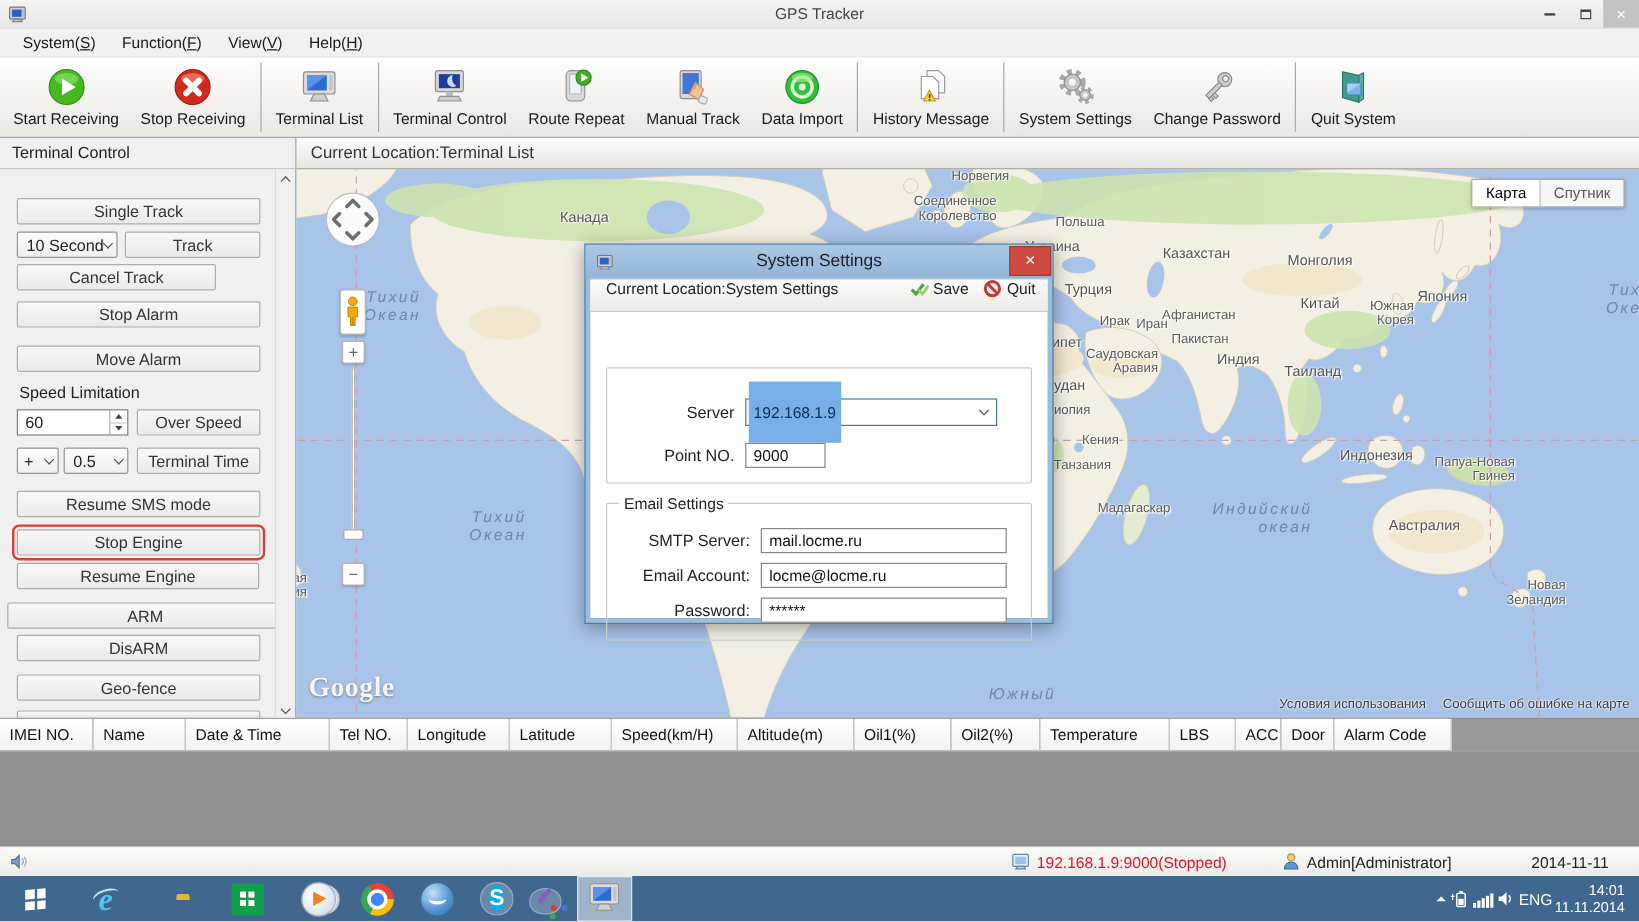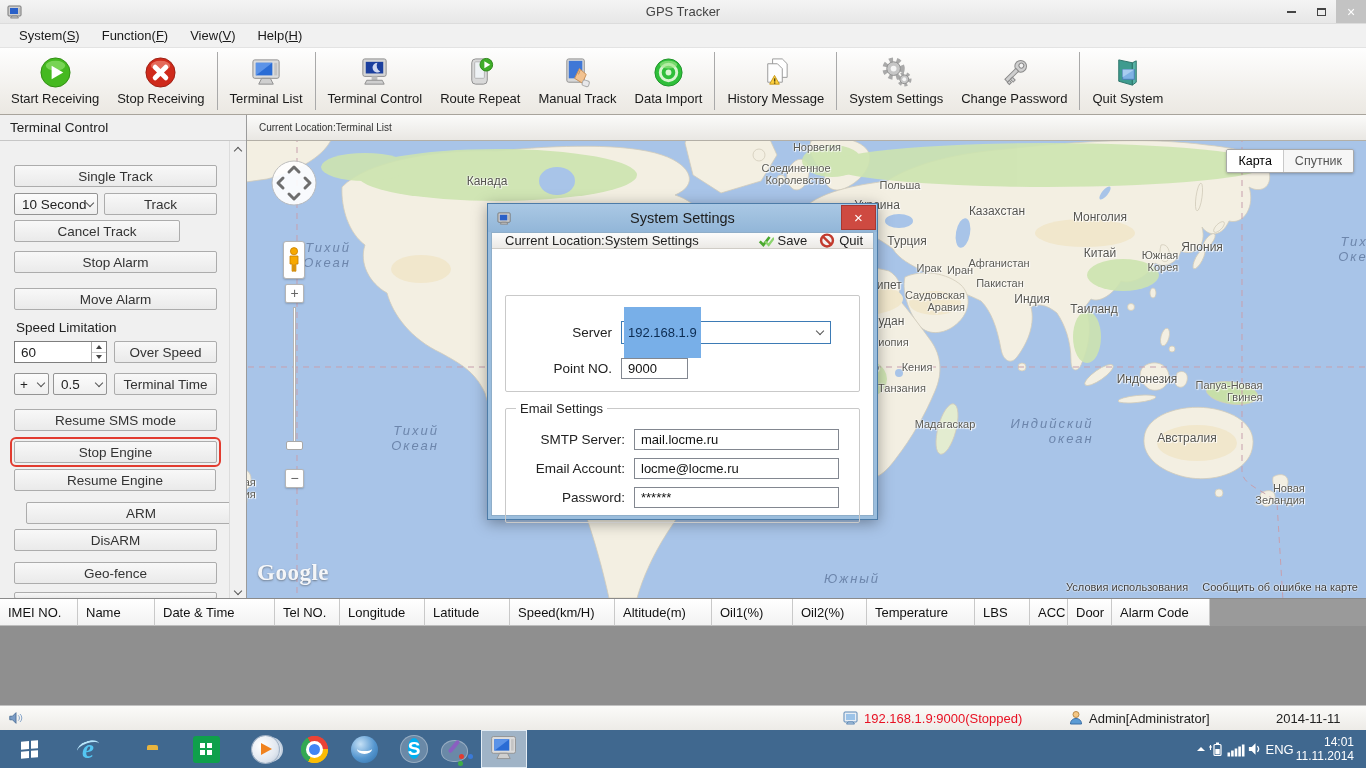--- a/index.html
+++ b/index.html
@@ -46,21 +46,21 @@
   .spin-val{flex:1;padding:3px 0 0 6px}
   .spin-btns{width:15px;border-left:1px solid #aaa;display:flex;flex-direction:column}
   .spin-btns i{flex:1;display:flex;align-items:center;justify-content:center}
   .spin-btns i:first-child{border-bottom:1px solid #ccc}
   .tri-up{width:0;height:0;border-left:3.5px solid transparent;border-right:3.5px solid transparent;border-bottom:4.5px solid #444}
   .tri-dn{width:0;height:0;border-left:3.5px solid transparent;border-right:3.5px solid transparent;border-top:4.5px solid #444}
   .vscroll{position:absolute;top:0;right:0;bottom:0;width:17px;background:#f0f0f0;border-left:1px solid #dcdcdc;display:flex;flex-direction:column;justify-content:space-between;align-items:center;padding:4px 0}
 
   
   .map-wrap{flex:1;display:flex;flex-direction:column;min-width:0}
-  .locbar{height:26px;line-height:25px;background:linear-gradient(#fbfbfa,#e9e7e3);border-bottom:1px solid #b3afa6;padding-left:12px;font-size:10px;color:#333}
+  .locbar{height:26px;line-height:25px;background:linear-gradient(#fbfbfa,#e9e7e3);border-bottom:1px solid #b3afa6;padding-left:12px;font-size:14px;color:#333}
   .map-canvas{position:relative;flex:1;background:#a8c4e8;overflow:hidden}
   .map-canvas > svg.world{position:absolute;left:0;top:0}
   .maplabel{position:absolute;transform:translate(-50%,-50%);white-space:pre-line;text-align:right;pointer-events:none}
   .ml-country{font-size:12px;color:#55544e;text-shadow:0 0 2px #fff,0 0 2px #fff,1px 1px 1px #fff}
   .ml-country-sm{font-size:11px;color:#5a5952;text-shadow:0 0 2px #fff,0 0 2px #fff,1px 1px 1px #fff}
   .ml-ocean{font-size:13px;font-style:italic;color:#6d86ac;letter-spacing:2px}
   .map-typectl{position:absolute;top:8px;right:12px;display:flex;border:1px solid #a9a9a9;border-radius:2px;overflow:hidden;box-shadow:0 1px 3px rgba(0,0,0,.25);font-size:12.5px;z-index:3}
   .map-typebtn{padding:4px 11px;background:#fff;color:#000}
   .map-typebtn.alt{background:#f6f6f6;color:#565656;border-left:1px solid #c9c9c9}
   .pan-ctl{position:absolute;left:23px;top:18px;width:48px;height:48px;z-index:3}
@@ -71,21 +71,21 @@
   .google-logo{position:absolute;left:10px;bottom:12px;font-family:"Liberation Serif",serif;font-size:23px;font-weight:bold;color:rgba(255,255,255,.92);text-shadow:0 1px 2px rgba(60,60,60,.55);letter-spacing:.5px;z-index:3}
   .map-attrib{position:absolute;right:8px;bottom:5px;font-size:11px;color:#3c3c3c;text-shadow:0 0 2px #fff,0 0 2px #fff;display:flex;gap:14px;z-index:3}
 
   
   .dialog{position:absolute;left:487px;top:203px;width:391px;height:317px;border:1px solid #4d7ca8;background:#9abddd;box-shadow:0 3px 14px rgba(0,0,0,.35);z-index:10}
   .dlg-titlebar{height:28px;background:linear-gradient(#aac8e4,#92b6d8);display:flex;align-items:center;position:relative}
   .dlg-titlebar .app-ic{margin-left:9px;width:15px;height:15px}
   .dlg-title{position:absolute;left:0;right:0;text-align:center;font-size:14.5px;color:#1d1d1d}
   .dlg-close{position:absolute;right:1px;top:1px;width:35px;height:25px;background:#ce4a41;color:#fff;font-size:15px;text-align:center;line-height:24px;border:1px solid #a83730;z-index:2}
   .dlg-body{position:absolute;left:3px;right:3px;top:28px;bottom:3px;background:#fff;border:1px solid #8faec9;display:flex;flex-direction:column}
-  .dlg-locbar{height:16px;background:linear-gradient(#fcfcfc,#ebe9e5);border-bottom:1px solid #cfccc6;display:flex;align-items:center;padding:0 10px 0 13px;font-size:13px;color:#222}
+  .dlg-locbar{height:27px;background:linear-gradient(#fcfcfc,#ebe9e5);border-bottom:1px solid #cfccc6;display:flex;align-items:flex-start;padding:0 10px 0 13px;font-size:13px;color:#222}
   .dlg-actions{margin-left:auto;display:flex;gap:12px;align-items:center}
   .dlg-act{display:flex;align-items:center;gap:4px;font-size:13px;color:#222}
   .dlg-act .ic{width:16px;height:15px}
   .dlg-act .ic svg{width:100%;height:100%;display:block}
   .dlg-form{position:relative;flex:1}
   .grp1{position:absolute;left:13px;right:13px;top:46px;height:97px;border:1px solid #c9c9c9;border-radius:2px}
   .frow{position:absolute;left:0;right:0;height:41px;display:flex;align-items:center}
   .flabel{text-align:right;font-size:13.5px;color:#222;padding-right:9px}
   .inp{height:21px;background:#fff;border:1px solid #828790;font-size:13px;color:#111;padding:2px 0 0 6px}
   .combo.server{position:static;height:23px;width:210px;background:#fff;border:1px solid #3d7bb5;padding:0 3px 0 2px;border-radius:0}
@@ -347,21 +347,21 @@
         </div>
         <div class="combo" style="top:232px;left:53px;width:54px">
           <span class="combo-val">0.5</span>
           <span class="chev dn"></span>
         </div>
         <div class="tc-btn" style="top:232px;left:114px;width:103px">Terminal Time</div>
 
         <div class="tc-btn" style="top:268px;left:14px;width:203px">Resume SMS mode</div>
         <div class="tc-btn" style="top:300px;left:14px;width:203px;outline:2px solid #e23b2f;outline-offset:2px">Stop Engine</div>
         <div class="tc-btn" style="top:328px;left:14px;width:202px">Resume Engine</div>
-        <div class="tc-btn" style="top:361px;left:26px;width:230px">ARM</div>
+        <div class="tc-btn" style="top:361px;left:6px;width:230px">ARM</div>
         <div class="tc-btn" style="top:388px;left:14px;width:203px">DisARM</div>
         <div class="tc-btn" style="top:421px;left:14px;width:203px">Geo-fence</div>
         <div class="tc-btn sliver" style="top:451px;left:14px;width:203px;height:7px"></div>
 
         <div class="vscroll">
           <span class="chev up"></span>
           <span class="chev dn"></span>
         </div>
       </div>
     </div>

